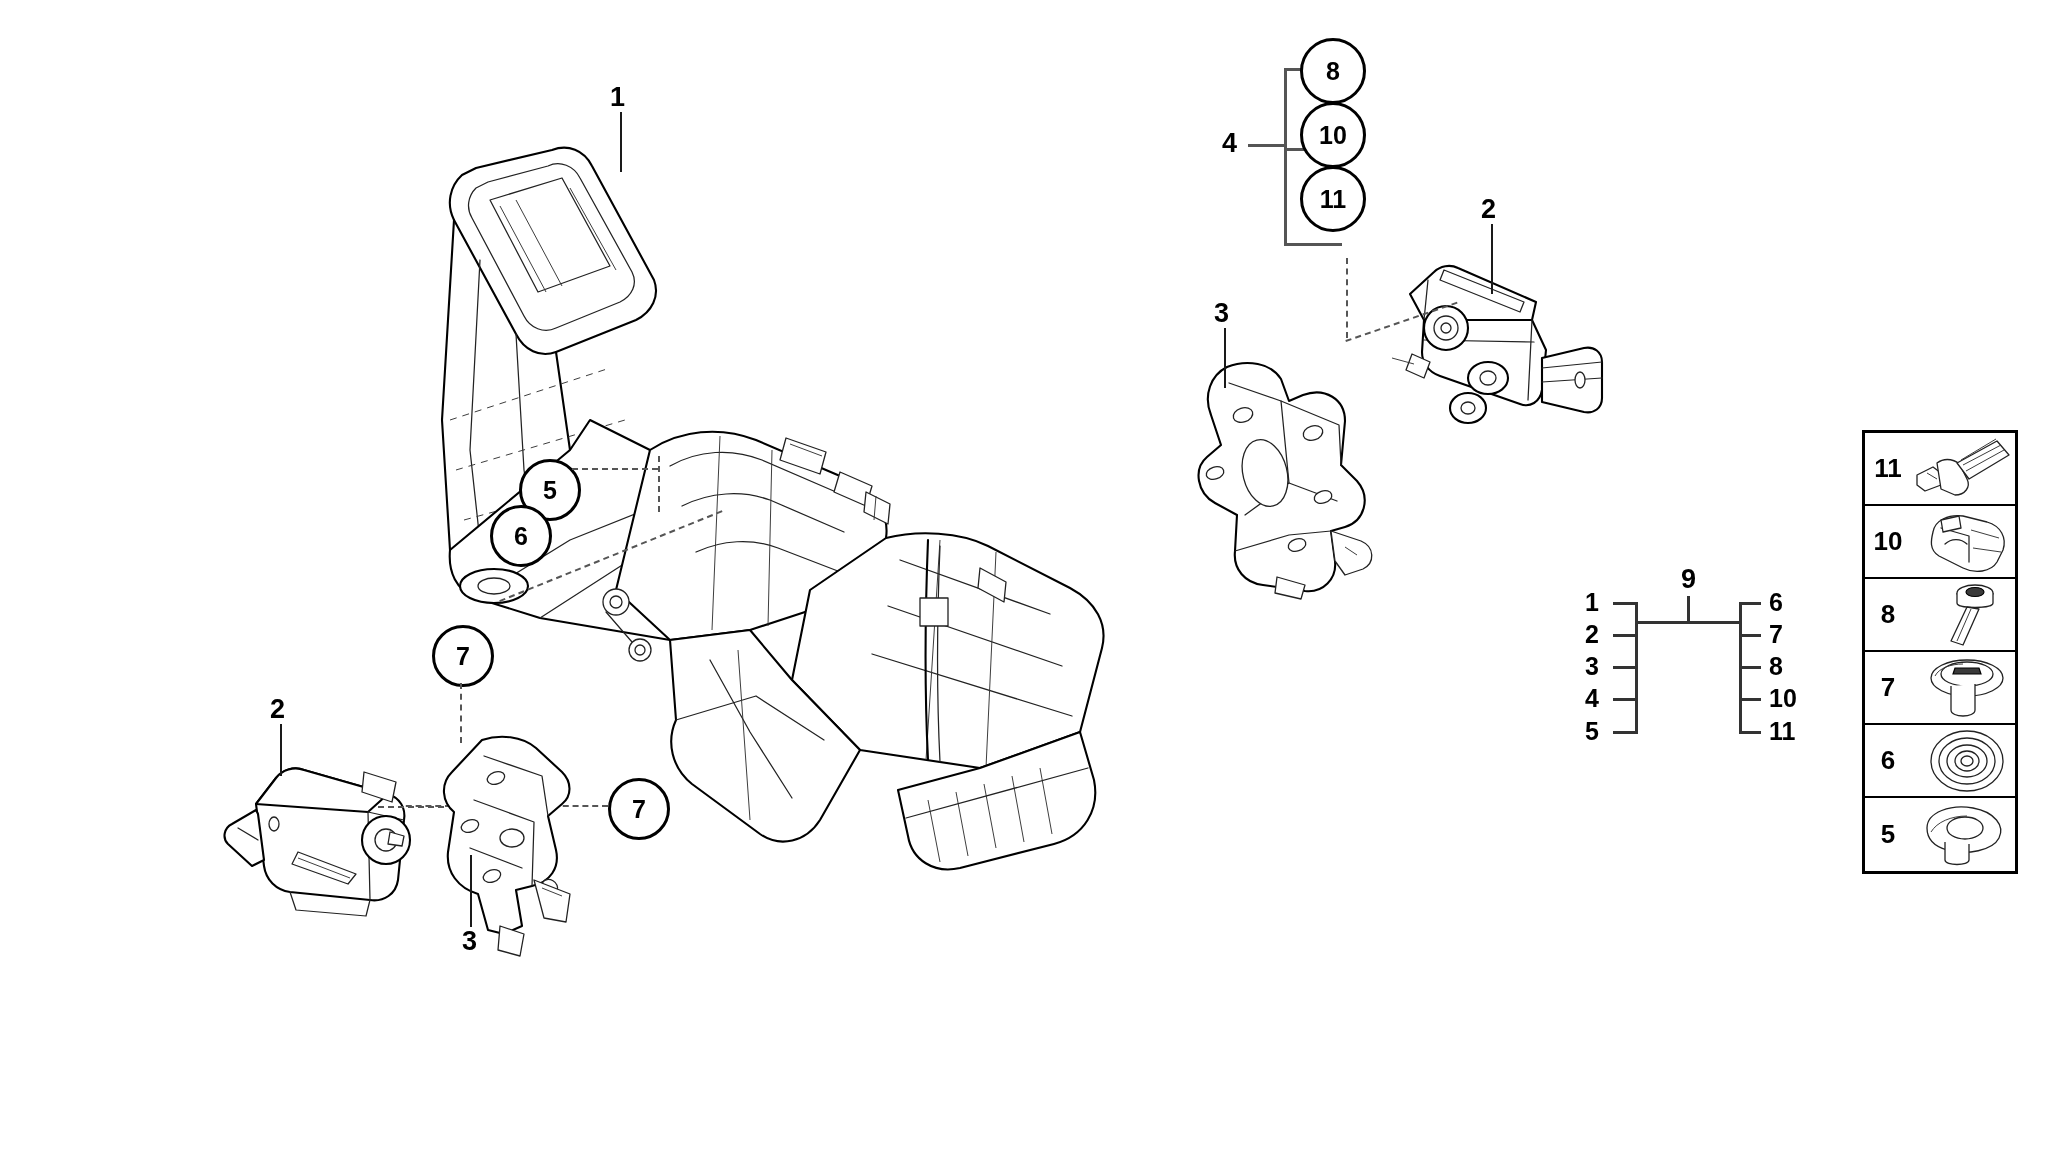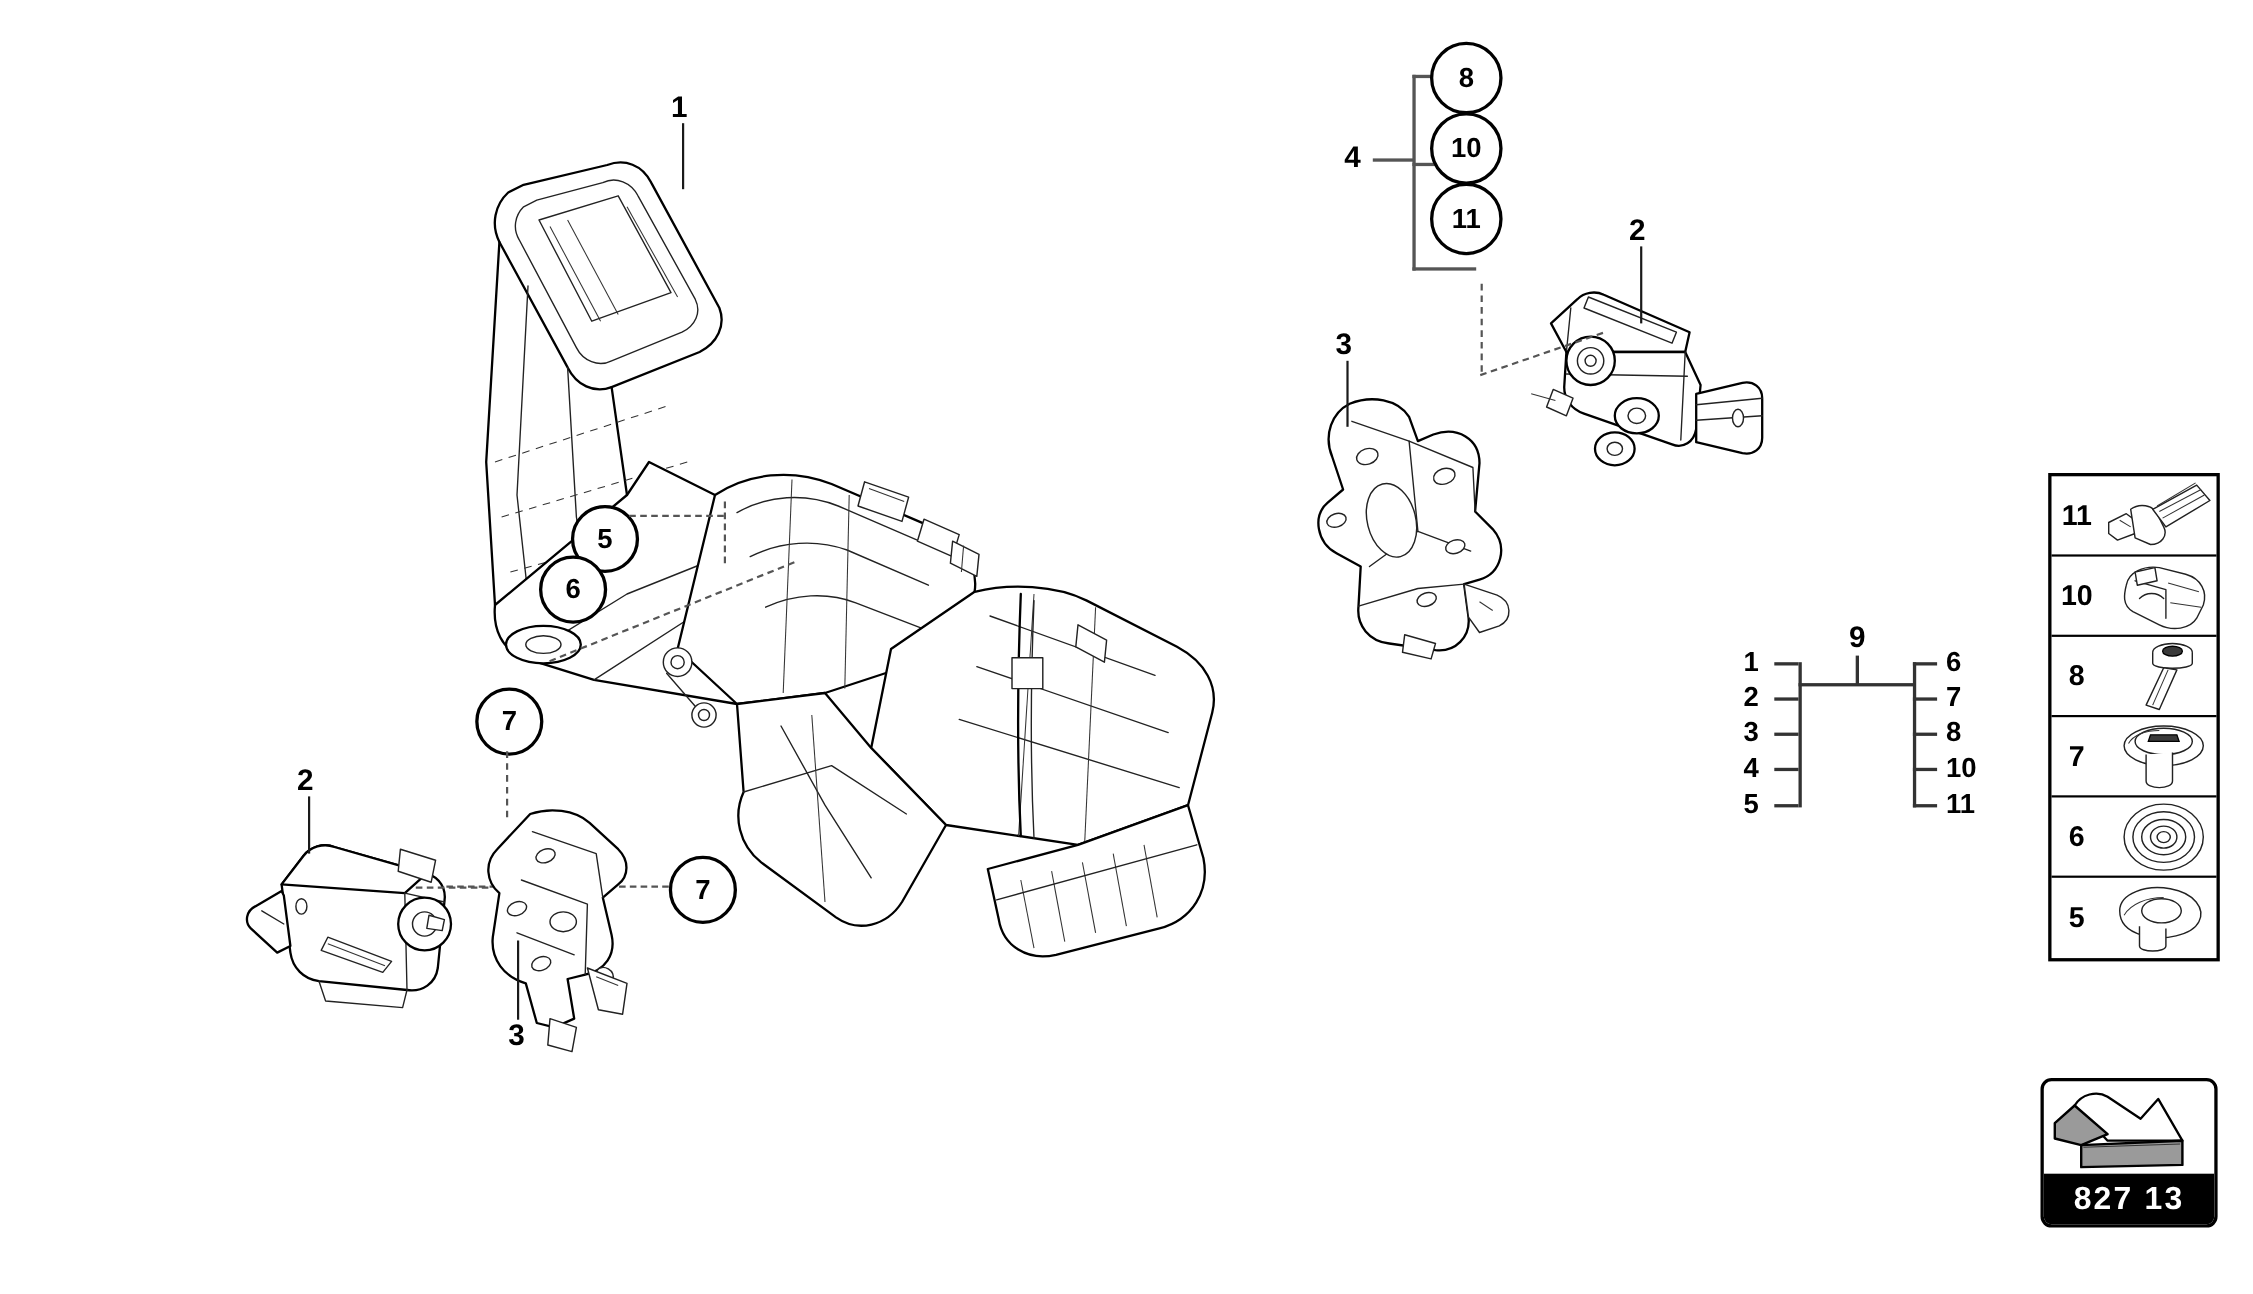--- a/index.html
+++ b/index.html
@@ -443,25 +443,14 @@
                                    C82,52 56,58 36,52 C22,48 16,40 16,30 Z"></path>
           <ellipse class="fillw-t" cx="54" cy="30" rx="18" ry="11"></ellipse>
           <path class="fillw-t" d="M34,44 L34,62 C34,68 58,68 58,62 L58,46"></path>
           <path class="ln-f" d="M20,34 C26,24 40,18 56,18"></path>
         </svg>
       </div>
     </div>
 
   </div>
 
-  <div id="refbox">
-    <div class="art">
-      <svg width="155" height="84" viewBox="0 0 155 84">
-        <path class="fillw" d="M28,22 C34,12 48,8 58,14 L88,34 L104,16 L126,54 L58,54 Z"></path>
-        <path class="fillg" d="M10,38 L28,22 L58,48 L34,58 L10,52 Z"></path>
-        <path class="fillg" d="M34,58 L126,54 L126,76 L34,78 Z"></path>
-        <path class="ln-f" d="M36,60 L124,57"></path>
-      </svg>
-    </div>
-    <div class="cap">827 13</div>
-  </div>
 
 </div>
 
 </body></html>

